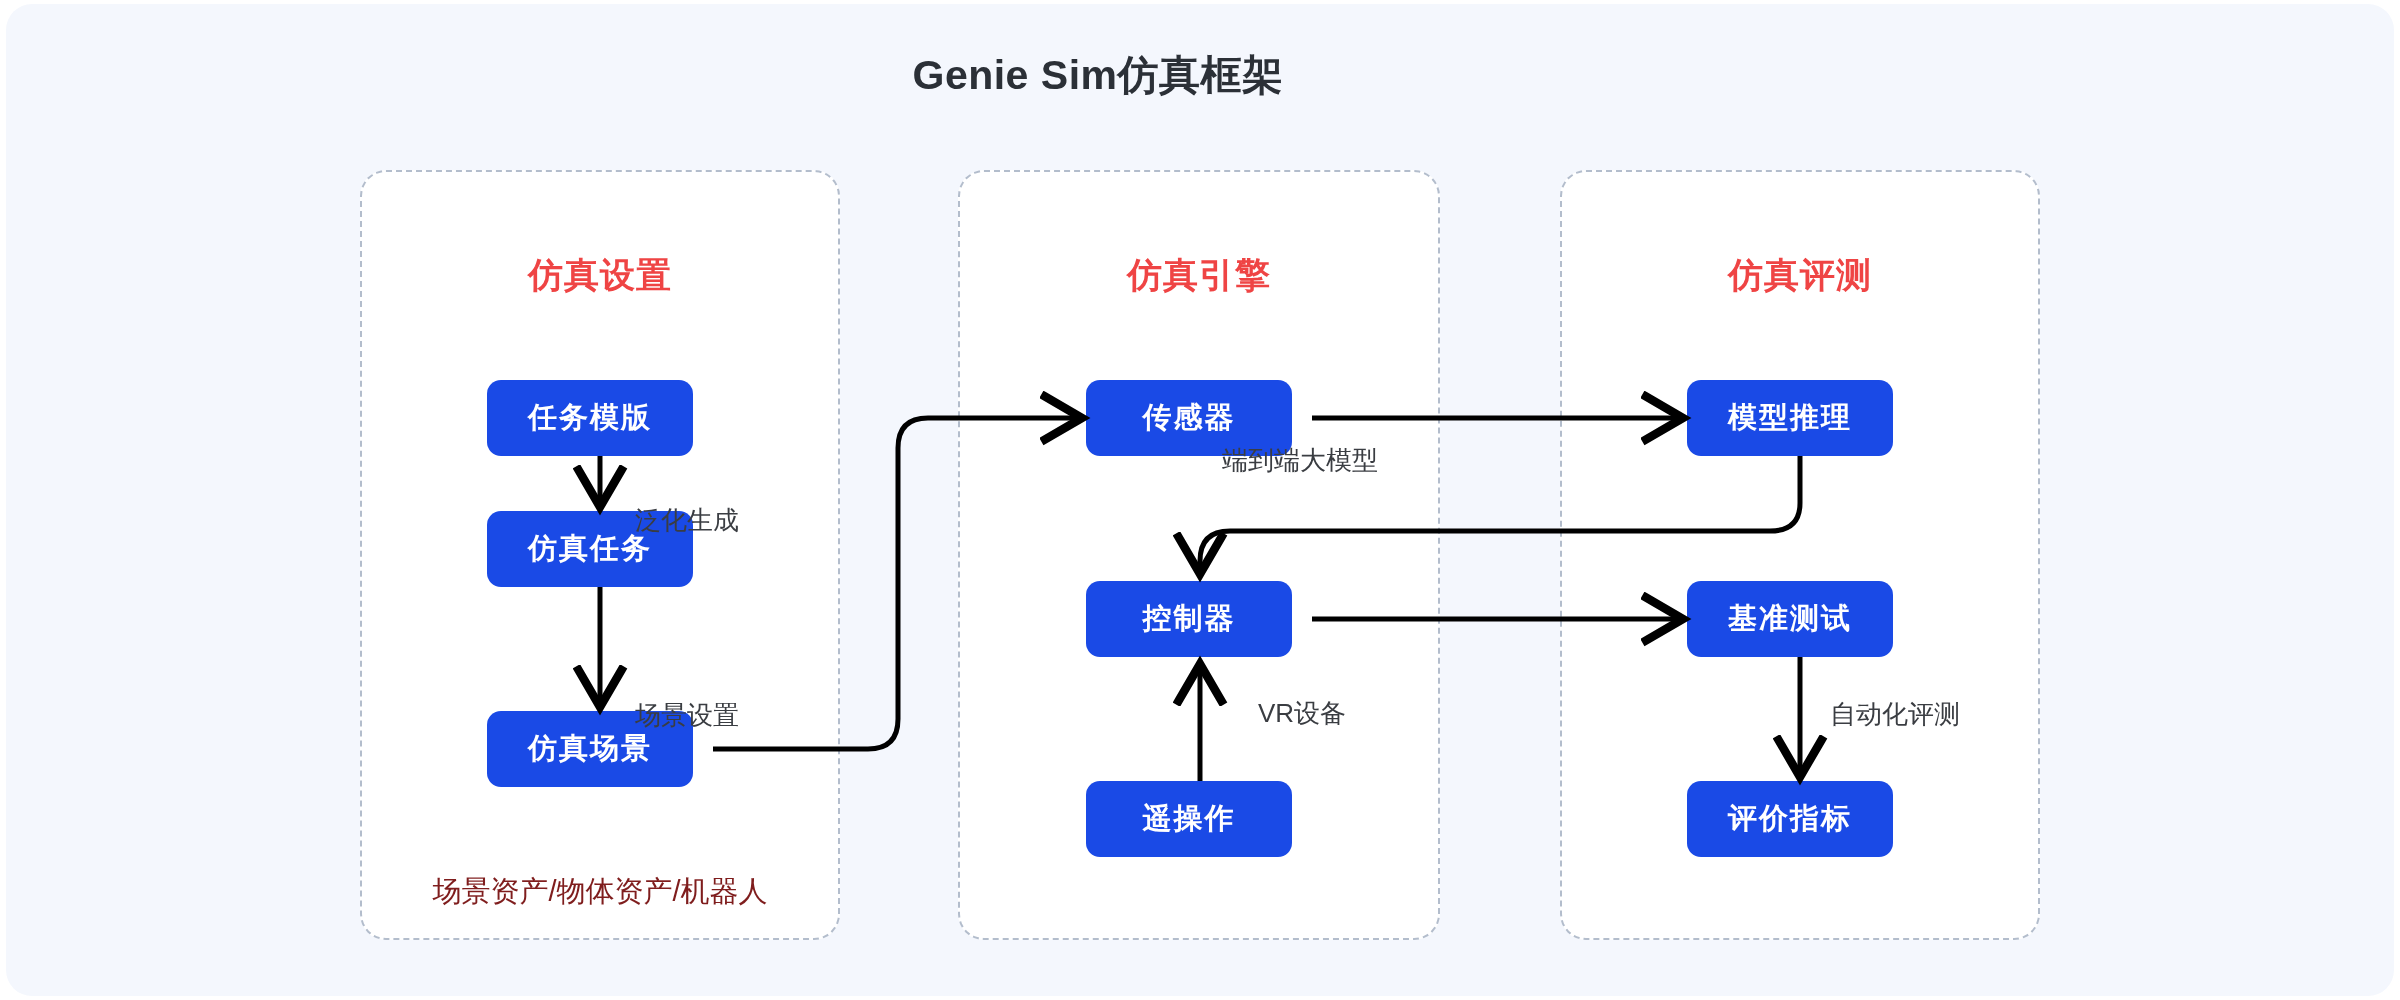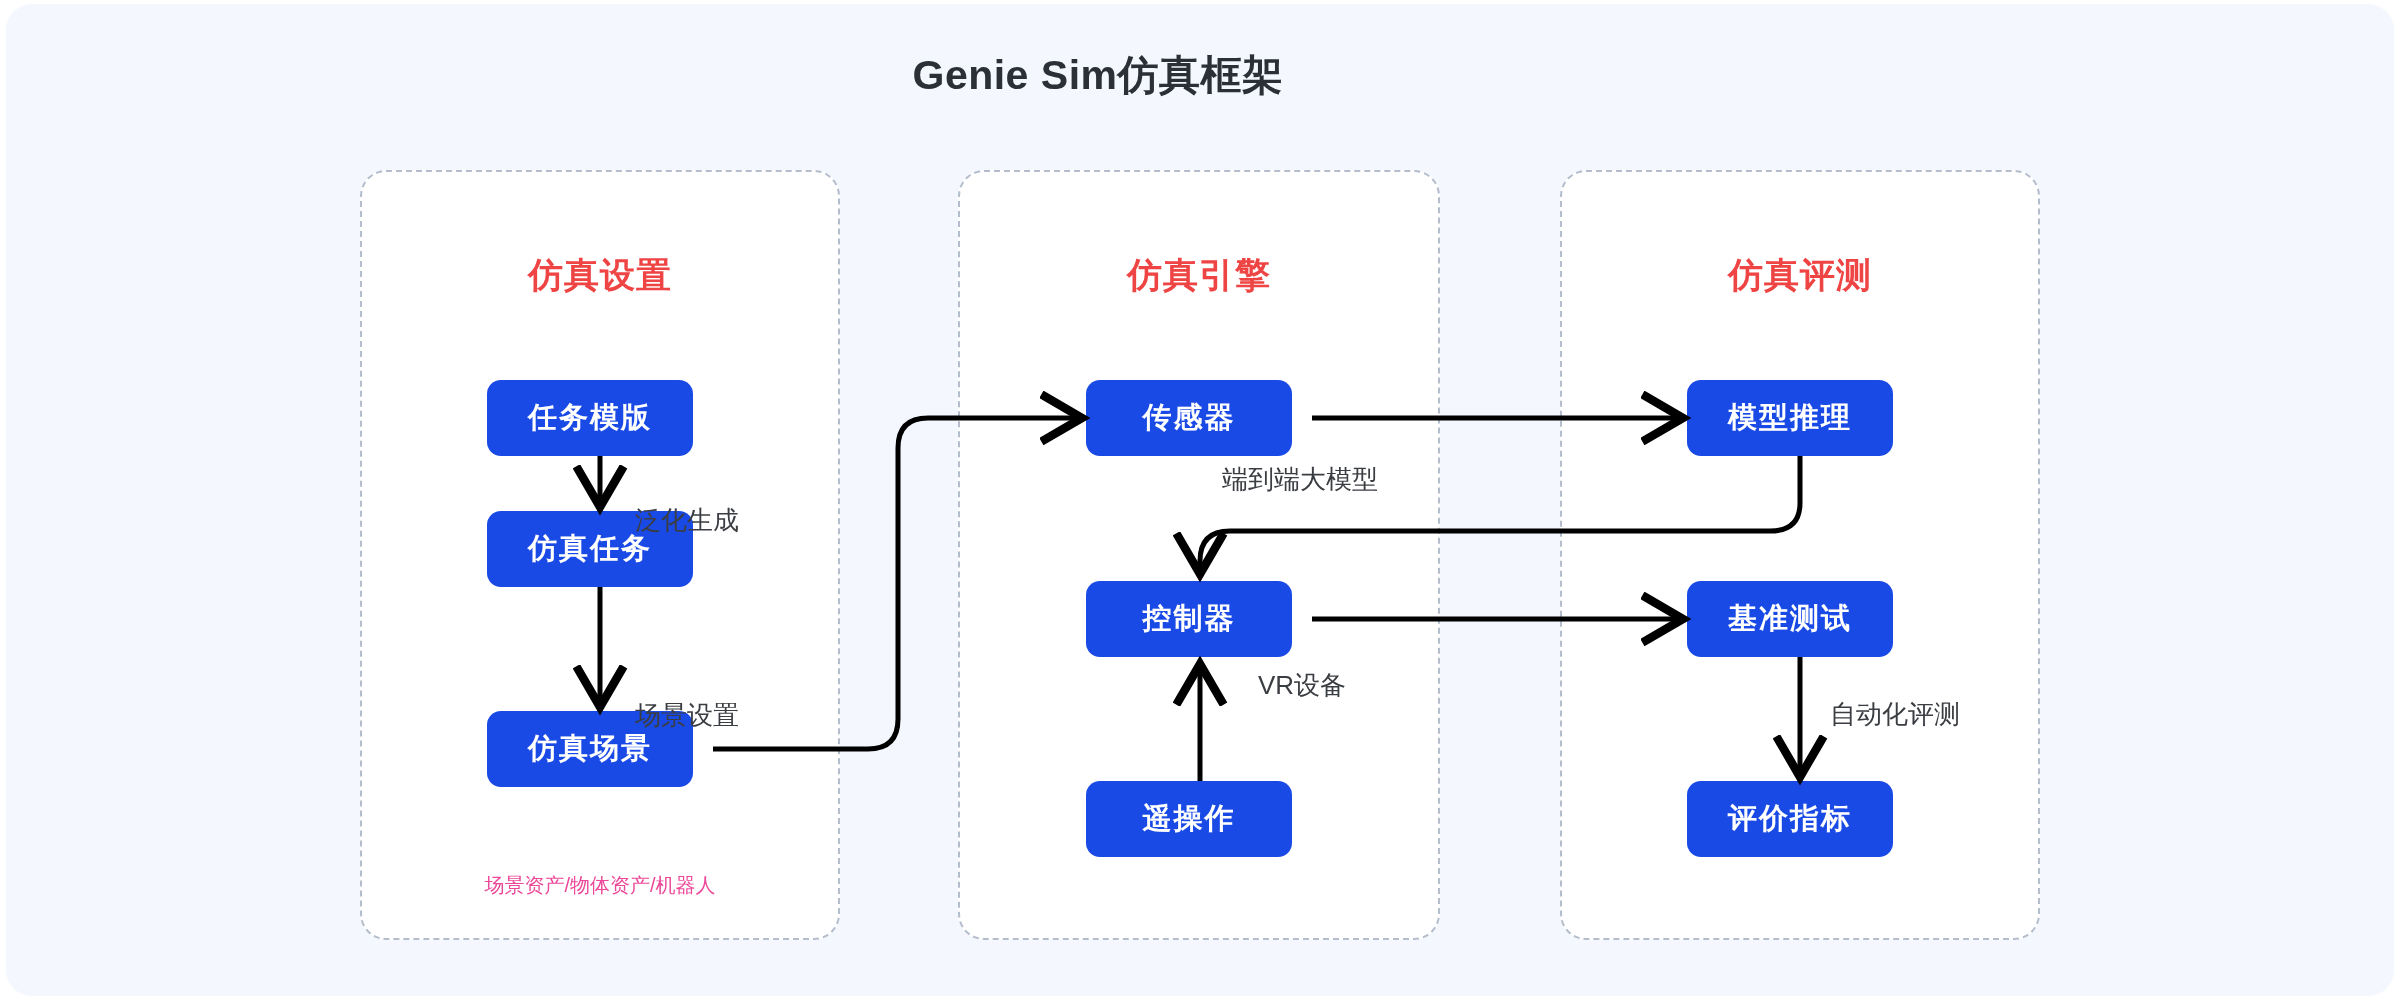--- a/index.html
+++ b/index.html
@@ -55,22 +55,22 @@
     font-weight: bold;
     color: #ef4444;
     letter-spacing: 1px;
   }
   .panel-caption {
     position: absolute;
     left: 0;
     width: 100%;
     text-align: center;
     top: 700px;
-    font-size: 20px;
-    color: #ec4899;
+    font-size: 29px;
+    color: #7f1d1d;
   }
   .node {
     position: absolute;
     width: 206px;
     height: 76px;
     border-radius: 14px;
     background: #1a4ae6;
     color: #ffffff;
     font-size: 29px;
     font-weight: bold;
@@ -117,22 +117,22 @@
   <div class="edge-label" style="left:635px; top:698px;">场景设置</div>
 
   <div class="panel" style="left:958px; width:482px;">
     <div class="panel-title">仿真引擎</div>
   </div>
 
   <div class="node" style="left:1086px; top:380px;">传感器</div>
   <div class="node" style="left:1086px; top:581px;">控制器</div>
   <div class="node" style="left:1086px; top:781px;">遥操作</div>
 
-  <div class="edge-label" style="left:1222px; top:462px;">端到端大模型</div>
-  <div class="edge-label" style="left:1258px; top:668px;">VR设备</div>
+  <div class="edge-label" style="left:1222px; top:443px;">端到端大模型</div>
+  <div class="edge-label" style="left:1258px; top:696px;">VR设备</div>
 
   <div class="panel" style="left:1560px; width:480px;">
     <div class="panel-title">仿真评测</div>
   </div>
 
   <div class="node" style="left:1687px; top:380px;">模型推理</div>
   <div class="node" style="left:1687px; top:581px;">基准测试</div>
   <div class="node" style="left:1687px; top:781px;">评价指标</div>
 
   <div class="edge-label" style="left:1830px; top:697px;">自动化评测</div>

